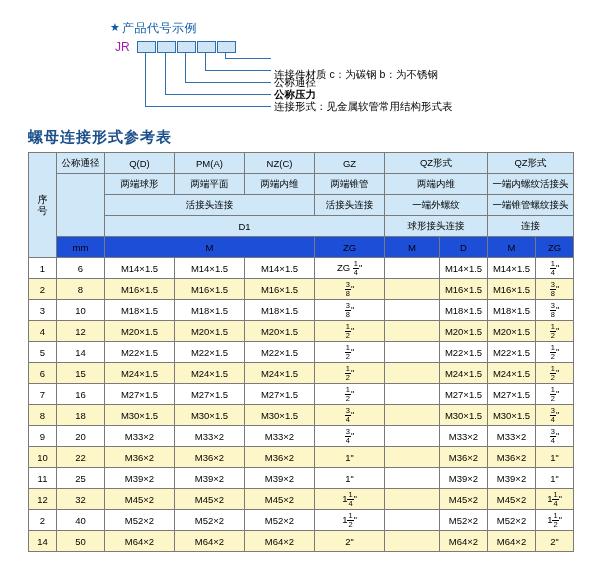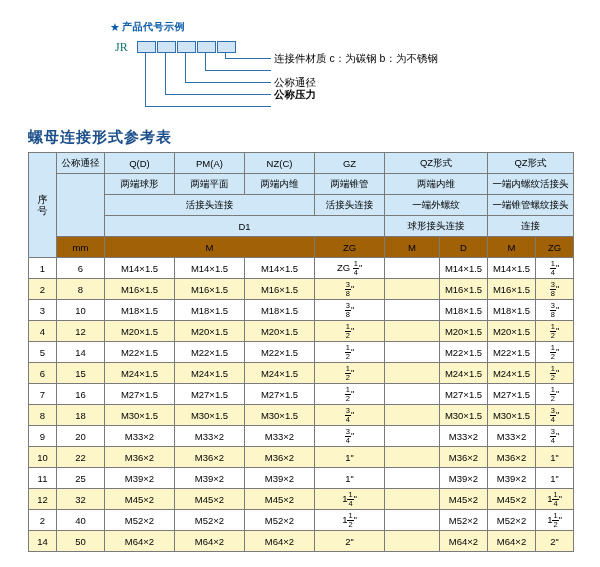--- a/index.html
+++ b/index.html
@@ -13,26 +13,26 @@
   }
 
   
   .code-block{position:relative;height:118px;}
   .star{
     position:absolute;left:110px;top:22px;
     color:#0b5ca8;font-size:11px;line-height:11px;
   }
   .code-title{
     position:absolute;left:122px;top:20px;
-    font-size:10px;font-weight:bold;color:#0b5ca8;
+    font-size:12px;font-weight:normal;color:#0b5ca8;
     letter-spacing:0.5px;
   }
   .jr{
     position:absolute;left:115px;top:40px;
-    font-size:12px;color:#0f766e;font-family:Liberation Serif, serif;
+    font-size:12px;color:#a21caf;
   }
   .seg{
     position:absolute;top:41px;height:10px;width:17px;
     border:1px solid #2f6fb0;background:#cfe4f5;
   }
   .seg.s1{left:137px;}
   .seg.s2{left:157px;}
   .seg.s3{left:177px;}
   .seg.s4{left:197px;}
   .seg.s5{left:217px;}
@@ -62,21 +62,21 @@
   table.main td,table.main th{
     border:1px solid #7a7a7a;
     text-align:center;
     vertical-align:middle;
     padding:0;
     height:20px;
     color:#000;
     font-weight:normal;
   }
   .hdr{background:#cfe7f7;}
-  .hdr2{background:#a16207;}
+  .hdr2{background:#1d4ed8;}
   .rowA{background:#ffffff;}
   .rowB{background:#fdf6c9;}
   .col-seq{width:28px;}
   .col-dn{width:48px;}
   .col-q{width:70px;}
   .col-p{width:70px;}
   .col-n{width:70px;}
   .col-gz{width:70px;}
   .col-qzm{width:55px;}
   .col-qzd{width:48px;}
@@ -104,23 +104,24 @@
   <span class="seg s3"></span>
   <span class="seg s4"></span>
   <span class="seg s5"></span>
 
   <span class="leader" style="left:225px;top:52px;width:45px;height:6px;"></span>
   <span class="leader" style="left:205px;top:52px;width:65px;height:18px;"></span>
   <span class="leader" style="left:185px;top:52px;width:85px;height:30px;"></span>
   <span class="leader" style="left:165px;top:52px;width:105px;height:42px;"></span>
   <span class="leader" style="left:145px;top:52px;width:125px;height:54px;"></span>
 
-  <span class="lbl" style="left:274px;top:52px;text-align:right;">连接件材质  c：为碳钢  b：为不锈钢</span>
+  <span class="lbl" style="left:274px;top:68px;text-align:right;">连接件材质  c：为碳钢  b：为不锈钢</span>
   <span class="lbl" style="left:274px;top:76px;">公称通径</span>
   <span class="lbl" style="left:274px;top:88px;font-weight:bold;">公称压力</span>
+  <span class="lbl" style="left:274px;top:100px;">连接形式：见金属软管常用结构形式表</span>
 </div>
 
 <div class="sec-title">螺母连接形式参考表</div>
 
 <div class="tbl-wrap">
 <table class="main">
   <colgroup>
     <col class="col-seq">
         <col class="col-dn">
         <col class="col-q">

